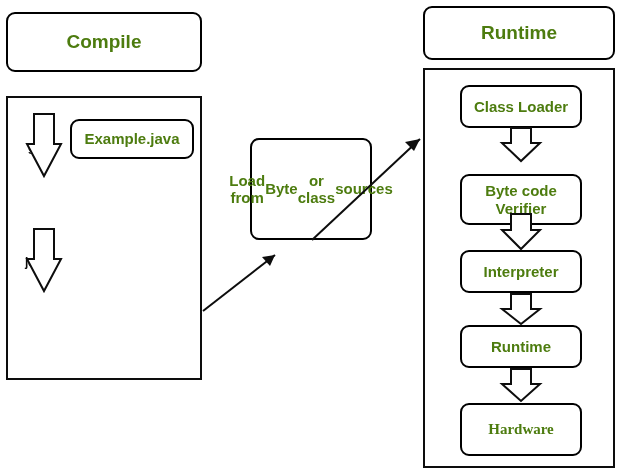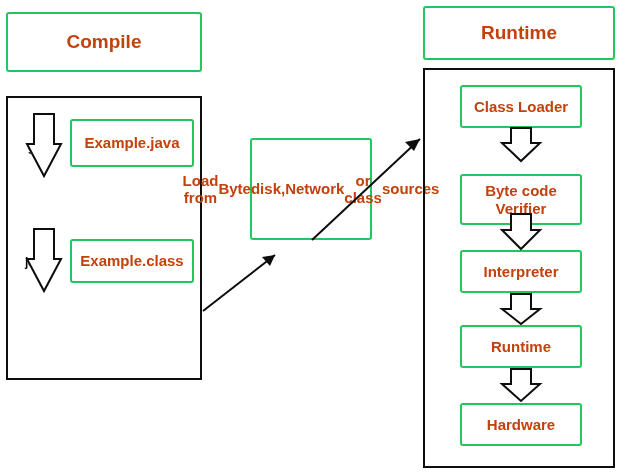--- a/index.html
+++ b/index.html
@@ -13,28 +13,28 @@
   #canvas {
     position: relative;
     width: 622px;
     height: 472px;
     background: #ffffff;
     overflow: hidden;
   }
   .box {
     position: absolute;
     box-sizing: border-box;
-    border: 2px solid #22c55e;
-    border-radius: 3px;
+    border: 2px solid #000000;
+    border-radius: 9px;
     background: #ffffff;
     display: flex;
     align-items: center;
     justify-content: center;
     text-align: center;
-    color: #c2410c;
+    color: #4d7c0f;
     font-weight: bold;
   }
   .plain-frame {
     position: absolute;
     box-sizing: border-box;
     border: 2px solid #0d0d0d;
     background: transparent;
     border-radius: 0;
   }
   .title-box {
@@ -62,51 +62,49 @@
 </style>
 </head>
 <body>
 
 <div id="canvas">
 
   <div class="box title-box" style="left:6px; top:12px; width:196px; height:60px;">Compile</div>
 
   <div class="plain-frame" style="left:6px; top:96px; width:196px; height:284px;"></div>
 
-  <div class="box node-box" style="left:70px; top:119px; width:124px; height:48px;">Example.java</div>
+  <div class="box node-box" style="left:70px; top:119px; width:124px; height:40px;">Example.java</div>
 
-  <div class="box node-box" style="left:70px; top:239px; width:124px; height:44px;">Example.class</div>
 
   <div class="label-text" style="left:28px; top:143px;">save</div>
 
   <div class="label-text" style="left:25px; top:255px;">javac</div>
 
   <div class="box node-box" style="left:250px; top:138px; width:122px; height:102px; flex-direction:row; padding:4px 6px;">
     <span>Load from</span>
     <span>Byte</span>
-    <span>disk,Network</span>
     <span>or class</span>
     <span>sources</span>
   </div>
 
   <div class="box title-box" style="left:423px; top:6px; width:192px; height:54px;">Runtime</div>
 
   <div class="plain-frame" style="left:423px; top:68px; width:192px; height:400px;"></div>
 
   <div class="box node-box" style="left:460px; top:85px; width:122px; height:43px;">Class Loader</div>
 
   <div class="box node-box" style="left:460px; top:162px; width:122px; height:51px; flex-direction:column;margin-top:12px;">
     <span>Byte code Verifier</span>
   </div>
 
   <div class="box node-box" style="left:460px; top:250px; width:122px; height:43px;">Interpreter</div>
 
   <div class="box node-box" style="left:460px; top:325px; width:122px; height:43px;">Runtime</div>
 
-  <div class="box node-box" style="left:460px; top:403px; width:122px; height:43px;">Hardware</div>
+  <div class="box node-box" style="left:460px; top:403px; width:122px; height:53px;font-family:Liberation Serif, serif;">Hardware</div>
 
   <svg class="overlay" viewBox="0 0 622 472">
 
     <g>
       <path d="M34 114 L34 144 L27 144 L44 176 L61 144 L54 144 L54 114 Z" fill="#ffffff" stroke="#0d0d0d" stroke-width="2" stroke-linejoin="miter"></path>
     </g>
 
     <g>
       <path d="M34 229 L34 259 L27 259 L44 291 L61 259 L54 259 L54 229 Z" fill="#ffffff" stroke="#0d0d0d" stroke-width="2" stroke-linejoin="miter"></path>
     </g>

